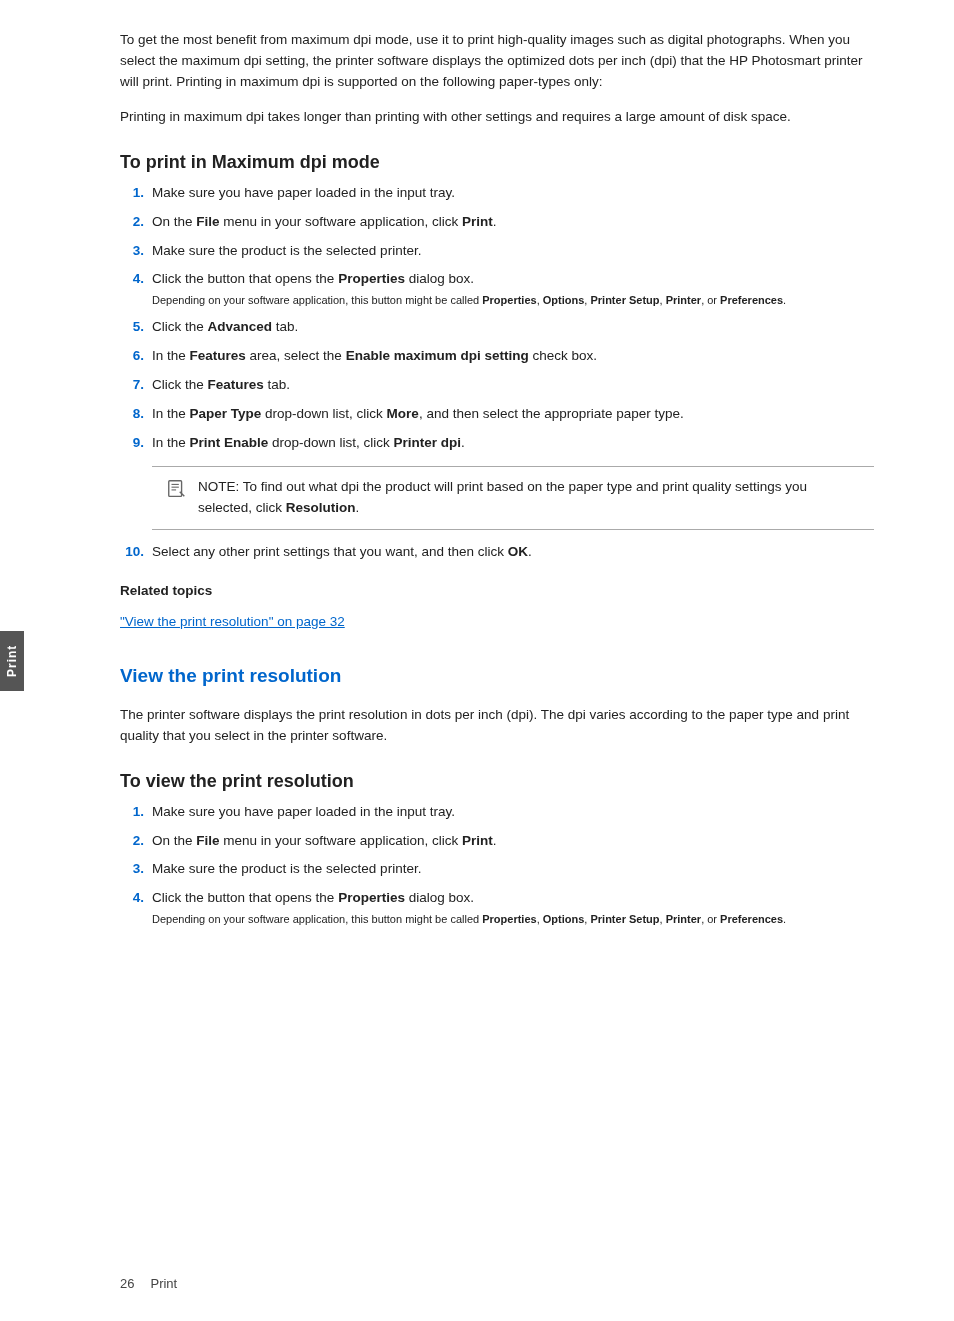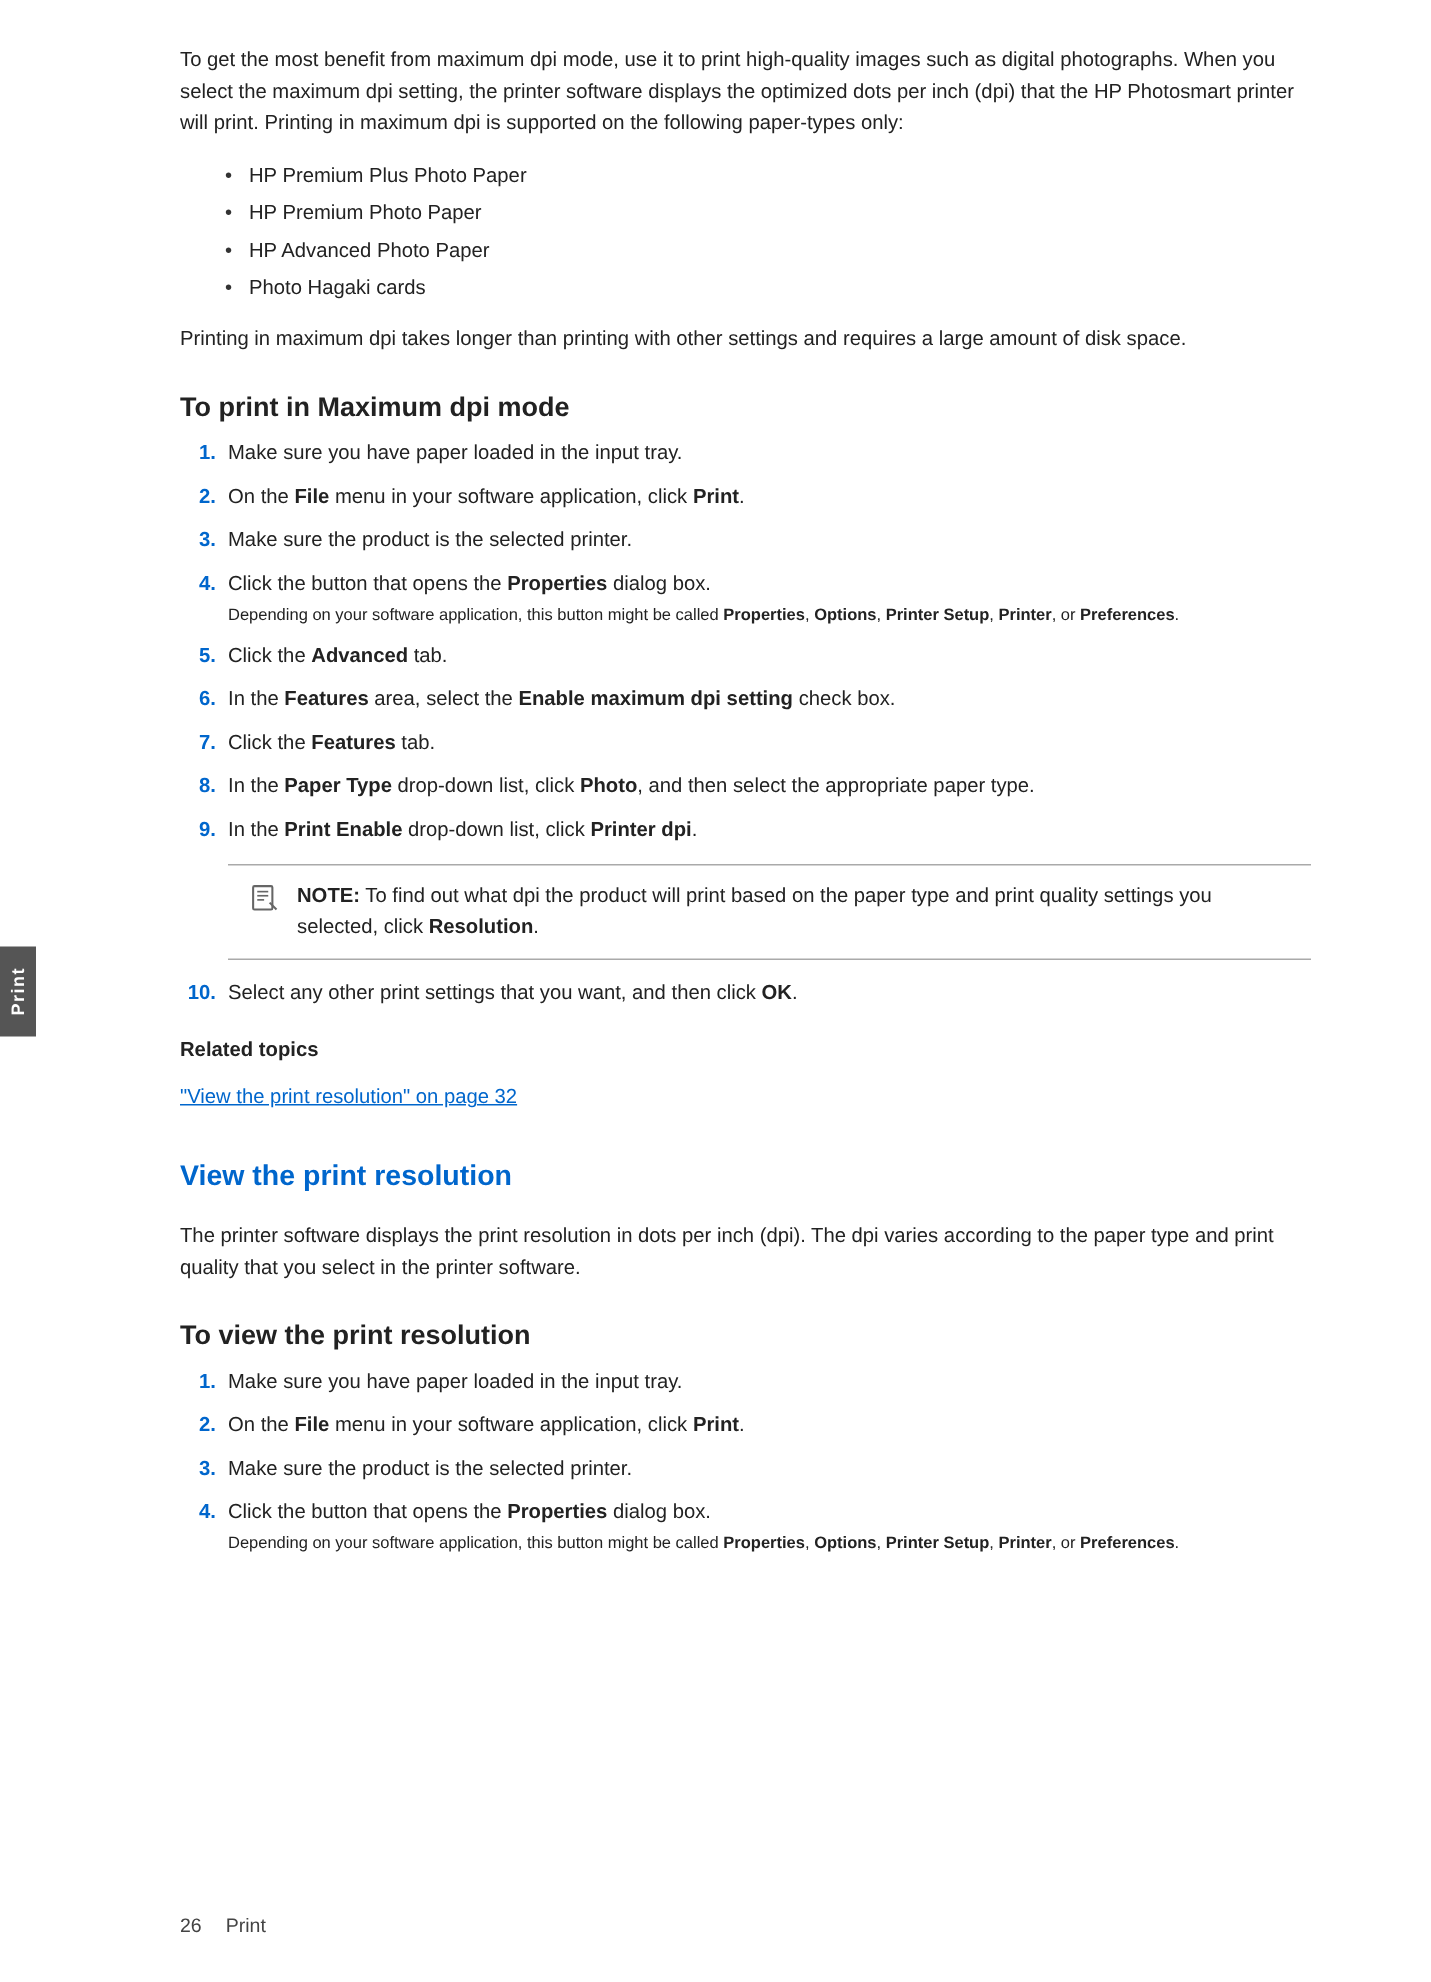--- a/index.html
+++ b/index.html
@@ -117,21 +117,21 @@
       flex-shrink: 0;
       color: #444;
     }
 
     .note-text {
       font-size: 13.5px;
       line-height: 1.55;
     }
 
     .note-label {
-      font-weight: bold;
+      font-weight: normal;
     }
 
     .related-topics-heading {
       font-weight: bold;
       font-size: 13.5px;
       margin-top: 20px;
       margin-bottom: 16px;
     }
 
     .related-link {
@@ -202,26 +202,20 @@
   <div class="sidebar-tab">
     <span>Print</span>
   </div>
 
   
 
   
   <p class="intro-paragraph">To get the most benefit from maximum dpi mode, use it to print high-quality images such as digital photographs. When you select the maximum dpi setting, the printer software displays the optimized dots per inch (dpi) that the HP Photosmart printer will print. Printing in maximum dpi is supported on the following paper-types only:</p>
 
   
-  <ul class="bullet-list">
-    <li>HP Premium Plus Photo Paper</li>
-    <li>HP Premium Photo Paper</li>
-    <li>HP Advanced Photo Paper</li>
-    <li>Photo Hagaki cards</li>
-  </ul>
 
   
   <p class="intro-paragraph">Printing in maximum dpi takes longer than printing with other settings and requires a large amount of disk space.</p>
 
   
   <div class="section-heading">To print in Maximum dpi mode</div>
 
   <ol class="numbered-list">
 
     <li>
@@ -257,21 +251,21 @@
       <span class="step-content">In the <b>Features</b> area, select the <b>Enable maximum dpi setting</b> check box.</span>
     </li>
 
     <li>
       <span class="step-num">7.</span>
       <span class="step-content">Click the <b>Features</b> tab.</span>
     </li>
 
     <li>
       <span class="step-num">8.</span>
-      <span class="step-content">In the <b>Paper Type</b> drop-down list, click <b>Photo</b>, and then select the appropriate paper type.</span>
+      <span class="step-content">In the <b>Paper Type</b> drop-down list, click <b>More</b>, and then select the appropriate paper type.</span>
     </li>
 
     <li>
       <span class="step-num">9.</span>
       <span class="step-content">In the <b>Print Enable</b> drop-down list, click <b>Printer dpi</b>.</span>
     </li>
   </ol>
 
   
   <div class="note-box">

